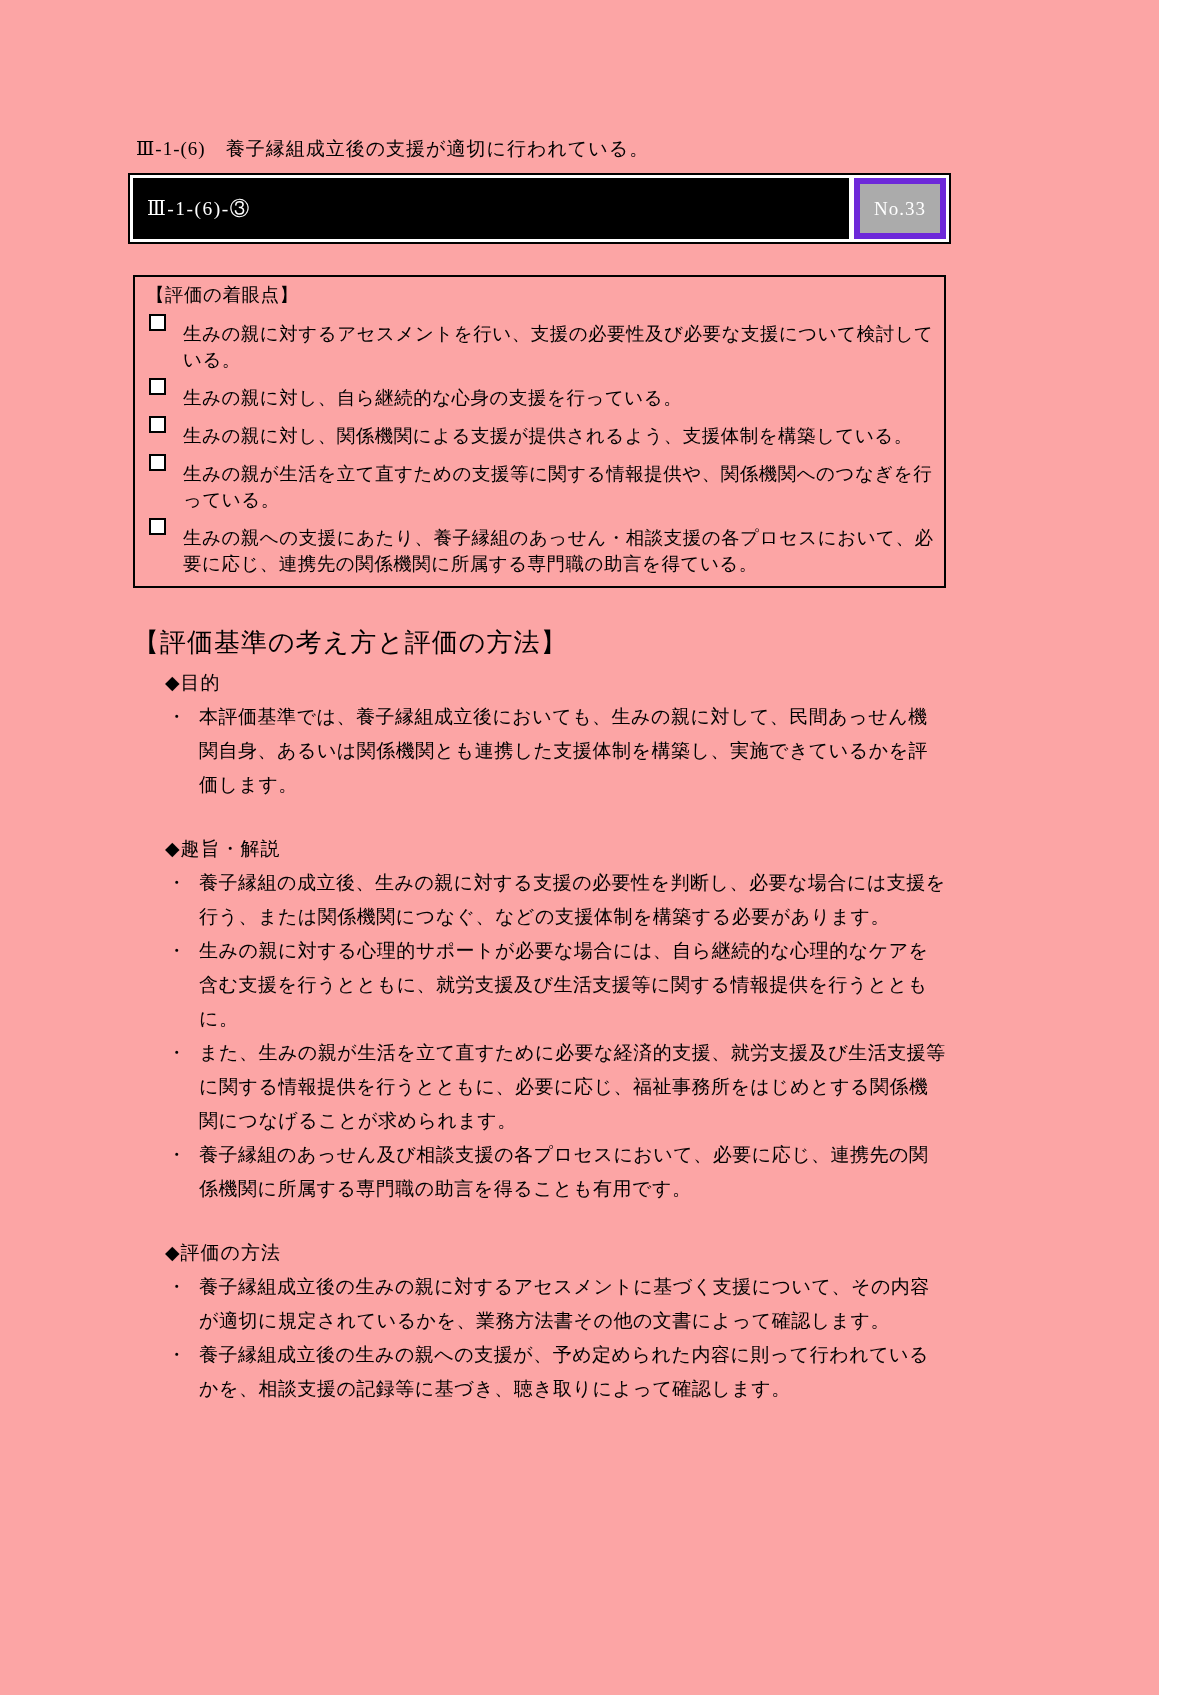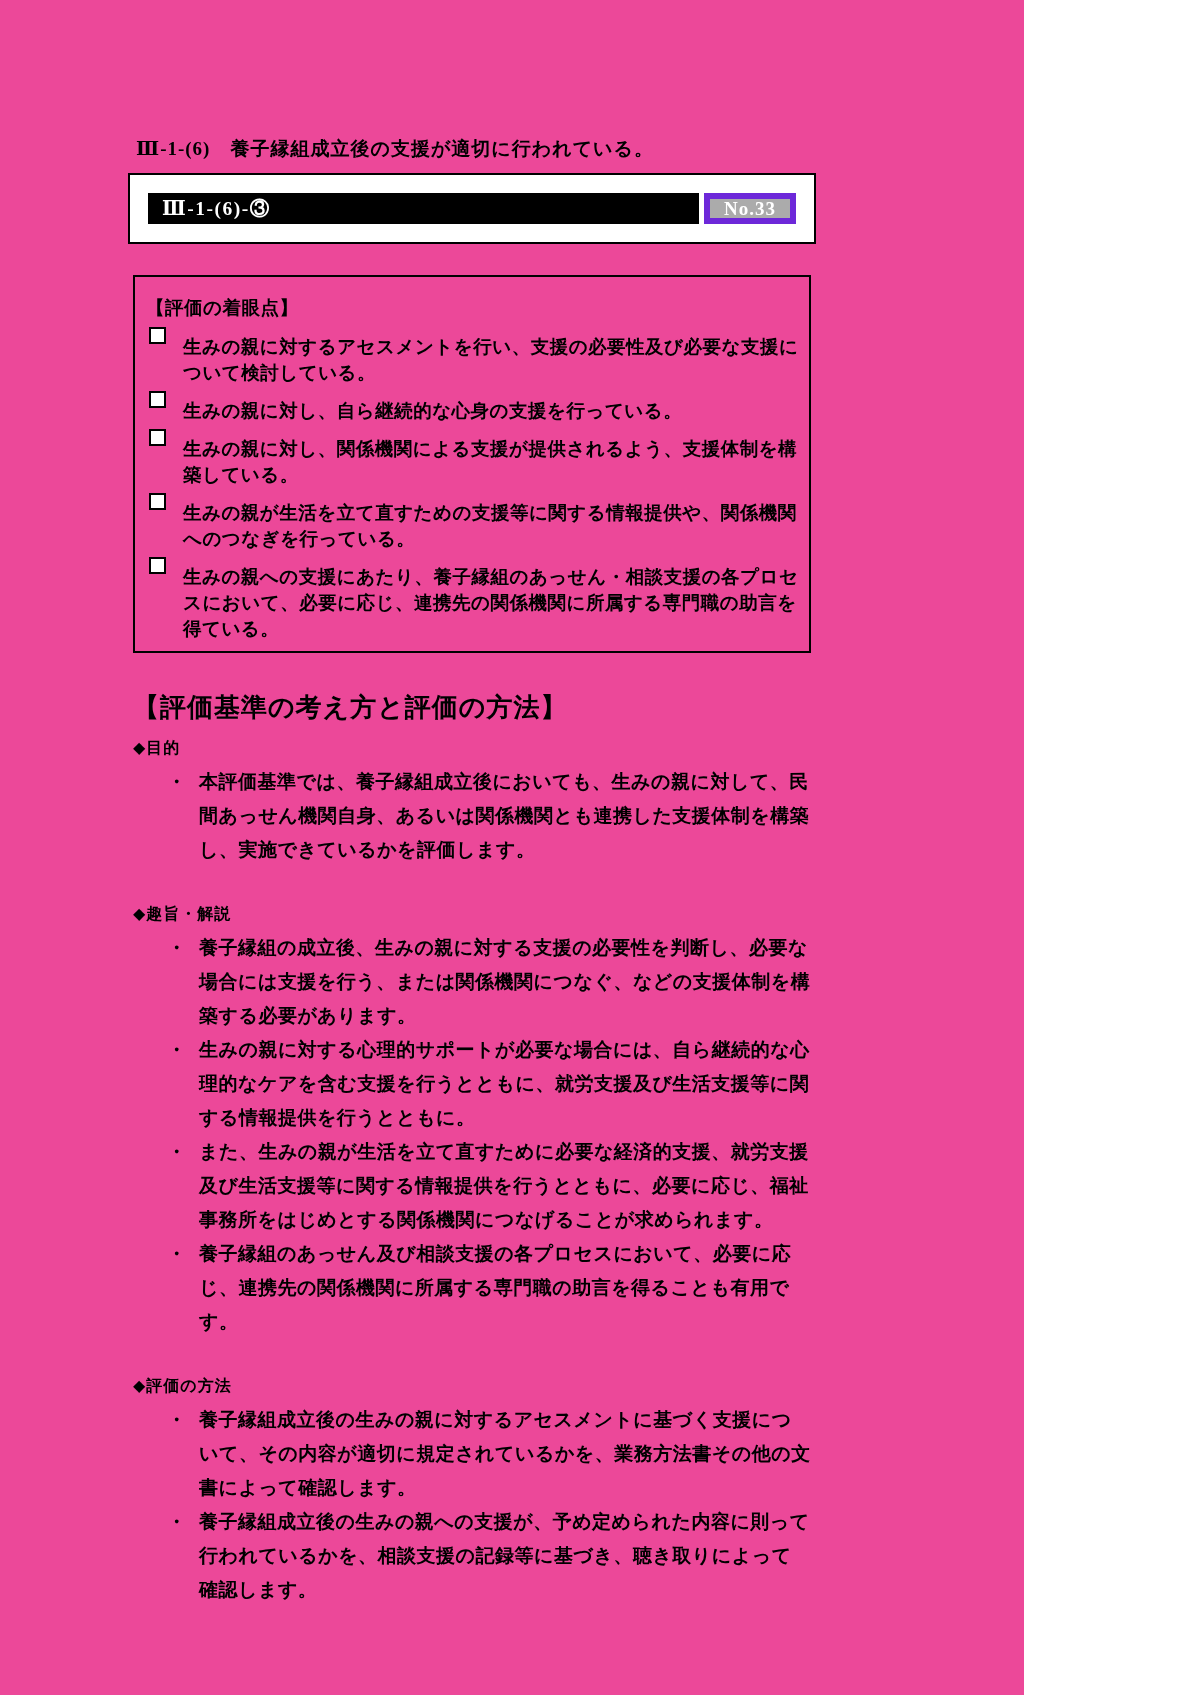--- a/index.html
+++ b/index.html
@@ -1,43 +1,42 @@
 <!DOCTYPE html>
 <html lang="ja"><head>
 <meta charset="utf-8">
 <style>
   html, body { margin: 0; padding: 0; background: #ffffff; }
   .page {
     position: relative;
-    width: 1024px;
+    width: 1159px;
     height: 1695px;
     box-sizing: border-box;
     padding: 137px 213px 0 133px;
-    background: #ec4899;
+    background: #fca5a5;
     color: #000000;
     font-family: "Liberation Serif", "DejaVu Serif", serif;
     overflow: hidden;
-    font-weight: bold;
   }
 
   
   .section-heading {
     font-size: 19px;
     letter-spacing: 1px;
     line-height: 24px;
     margin: 0 0 12px 3px;
     white-space: nowrap;
   }
 
   
   .title-bar {
     box-sizing: border-box;
     border: 2px solid #000000;
     background: #ffffff;
-    padding: 18px;
+    padding: 3px;
     display: flex;
     align-items: stretch;
     gap: 5px;
     height: 71px;
     margin-left: -5px;
     margin-right: -5px;
   }
   .title-bar-main {
     flex: 1 1 auto;
     background: #000000;
@@ -61,21 +60,21 @@
     justify-content: center;
     font-size: 19px;
     letter-spacing: 1px;
   }
 
   
   .viewpoints {
     box-sizing: border-box;
     border: 2px solid #000000;
     margin-top: 31px;
-    padding: 18px 10px 9px 11px;
+    padding: 5px 10px 9px 11px;
     font-size: 18.5px;
     line-height: 26px;
     letter-spacing: 0.5px;
   }
   .vp-title { margin: 0 0 1px 0; }
   .vp-item { display: flex; align-items: flex-start; }
   .vp-check-cell { flex: 0 0 37px; padding-top: 5px; }
   .vp-checkbox {
     display: block;
     width: 13px;
@@ -89,23 +88,24 @@
   
   .criteria-title {
     margin-top: 38px;
     font-size: 26px;
     letter-spacing: 1px;
     line-height: 34px;
   }
   .criteria-section { margin-top: 6px; }
   .criteria-section + .criteria-section { margin-top: 30px; }
   .sec-heading {
-    font-size: 16px;
+    font-size: 19px;
     letter-spacing: 1px;
     line-height: 34px;
+    margin-left: 32px;
   }
   .bullet {
     display: flex;
     align-items: flex-start;
     margin-left: 30px;
     font-size: 19px;
     line-height: 34px;
     letter-spacing: 0.5px;
   }
   .bullet-marker {

